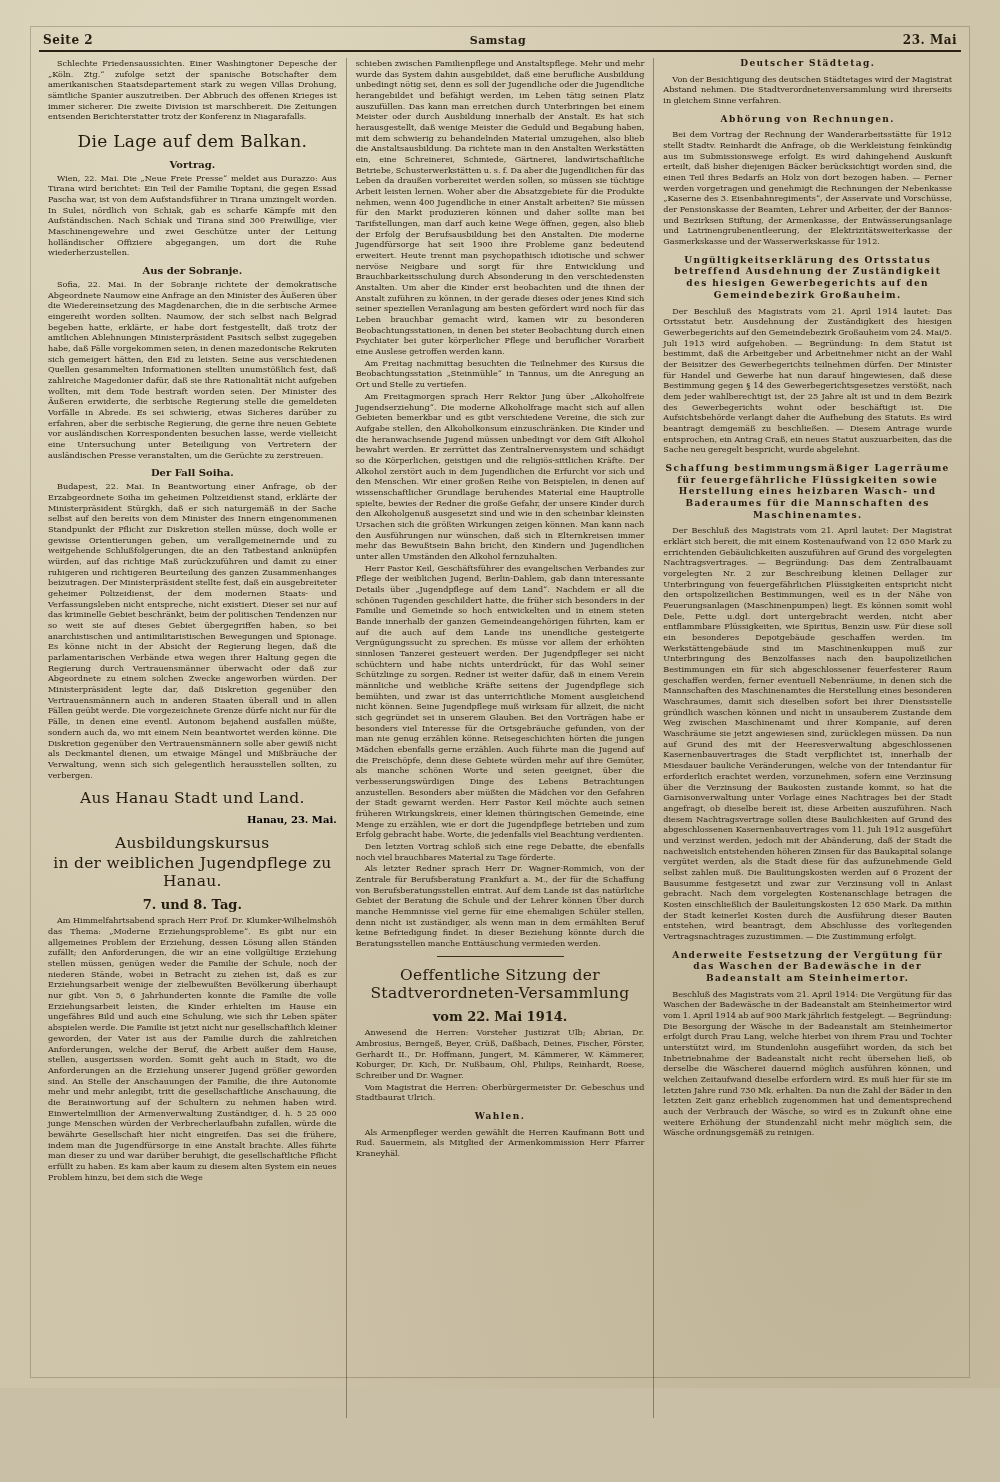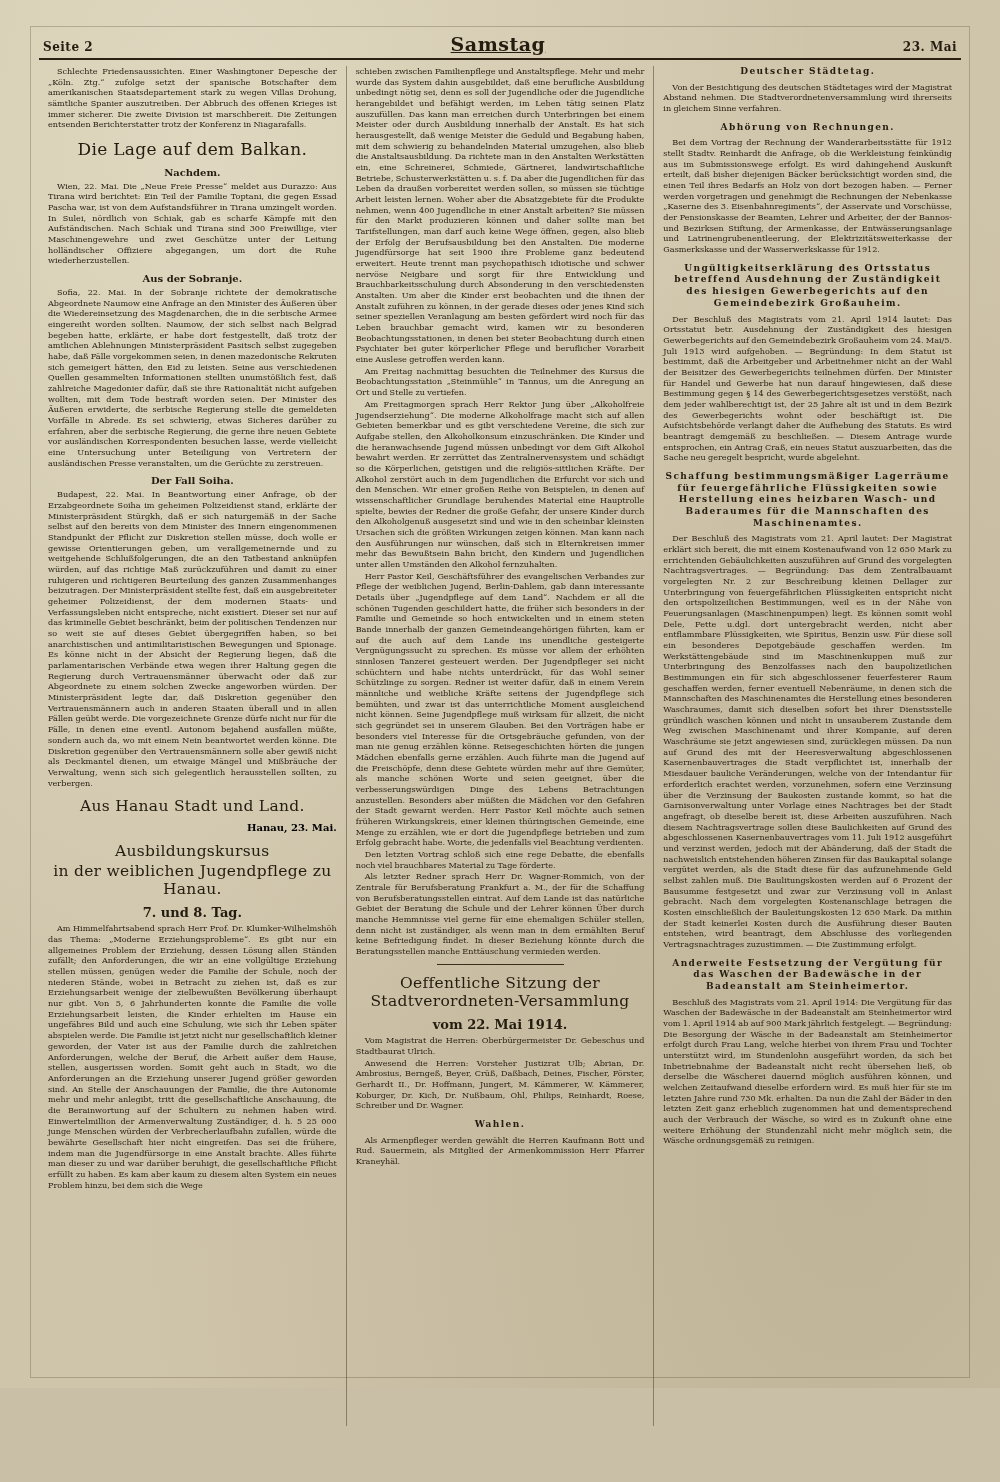--- a/index.html
+++ b/index.html
@@ -39,22 +39,21 @@
     justify-content: space-between;
     font-family: "DejaVu Serif", serif;
     font-weight: bold;
     font-size: 12px;
     letter-spacing: 0.5px;
     color: #241c0f;
     padding: 0 4px 3px 4px;
     border-bottom: 2px solid #2a2113;
   }
   .masthead .center {
-    font-size: 19px;
-    text-decoration: underline;
+    font-size: 11px;
   }
   
   .columns {
     display: flex;
     margin-top: 6px;
     height: 1360px;
   }
   .col {
     flex: 1 1 0;
     padding: 0 9px;
@@ -130,21 +129,21 @@
       <span>Seite 2</span>
       <span class="center">Samstag</span>
       <span>23. Mai</span>
     </div>
 
     <div class="columns">
 
       <div class="col">
         <p class="ind">Schlechte Friedensaussichten. Einer Washingtoner Depesche der „Köln. Ztg.“ zufolge setzt der spanische Botschafter dem amerikanischen Staatsdepartement stark zu wegen Villas Drohung, sämtliche Spanier auszutreiben. Der Abbruch des offenen Krieges ist immer sicherer. Die zweite Division ist marschbereit. Die Zeitungen entsenden Berichterstatter trotz der Konferenz in Niagarafalls.</p>
         <h2 class="headline-big">Die Lage auf dem Balkan.</h2>
-        <h3 class="sub">Nachdem.</h3>
+        <h3 class="sub">Vortrag.</h3>
         <p class="ind">Wien, 22. Mai. Die „Neue Freie Presse“ meldet aus Durazzo: Aus Tirana wird berichtet: Ein Teil der Familie Toptani, die gegen Essad Pascha war, ist von dem Aufstandsführer in Tirana umzingelt worden. In Sulei, nördlich von Schiak, gab es scharfe Kämpfe mit den Aufständischen. Nach Schiak und Tirana sind 300 Freiwillige, vier Maschinengewehre und zwei Geschütze unter der Leitung holländischer Offiziere abgegangen, um dort die Ruhe wiederherzustellen.</p>
         <h3 class="sub">Aus der Sobranje.</h3>
         <p class="ind">Sofia, 22. Mai. In der Sobranje richtete der demokratische Abgeordnete Naumow eine Anfrage an den Minister des Äußeren über die Wiedereinsetzung des Magdenarchen, die in die serbische Armee eingereiht worden sollten. Naumow, der sich selbst nach Belgrad begeben hatte, erklärte, er habe dort festgestellt, daß trotz der amtlichen Ablehnungen Ministerpräsident Pasitsch selbst zugegeben habe, daß Fälle vorgekommen seien, in denen mazedonische Rekruten sich gemeigert hätten, den Eid zu leisten. Seine aus verschiedenen Quellen gesammelten Informationen stellten unumstößlich fest, daß zahlreiche Magedonier dafür, daß sie ihre Rationalität nicht aufgeben wollten, mit dem Tode bestraft worden seien. Der Minister des Äußeren erwiderte, die serbische Regierung stelle die gemeldeten Vorfälle in Abrede. Es sei schwierig, etwas Sicheres darüber zu erfahren, aber die serbische Regierung, die gerne ihre neuen Gebiete vor ausländischen Korrespondenten besuchen lasse, werde vielleicht eine Untersuchung unter Beteiligung von Vertretern der ausländischen Presse veranstalten, um die Gerüchte zu zerstreuen.</p>
         <h3 class="sub">Der Fall Soiha.</h3>
         <p class="ind">Budapest, 22. Mai. In Beantwortung einer Anfrage, ob der Erzabgeordnete Soiha im geheimen Polizeidienst stand, erklärte der Ministerpräsident Stürgkh, daß er sich naturgemäß in der Sache selbst auf den bereits von dem Minister des Innern eingenommenen Standpunkt der Pflicht zur Diskretion stellen müsse, doch wolle er gewisse Orientierungen geben, um verallgemeinernde und zu weitgehende Schlußfolgerungen, die an den Tatbestand anknüpfen würden, auf das richtige Maß zurückzuführen und damit zu einer ruhigeren und richtigeren Beurteilung des ganzen Zusammenhanges beizutragen. Der Ministerpräsident stellte fest, daß ein ausgebreiteter geheimer Polizeidienst, der dem modernen Staats- und Verfassungsleben nicht entspreche, nicht existiert. Dieser sei nur auf das kriminelle Gebiet beschränkt, beim der politischen Tendenzen nur so weit sie auf dieses Gebiet übergegriffen haben, so bei anarchistischen und antimilitaristischen Bewegungen und Spionage. Es könne nicht in der Absicht der Regierung liegen, daß die parlamentarischen Verbände etwa wegen ihrer Haltung gegen die Regierung durch Vertrauensmänner überwacht oder daß zur Abgeordnete zu einem solchen Zwecke angeworben würden. Der Ministerpräsident legte dar, daß Diskretion gegenüber den Vertrauensmännern auch in anderen Staaten überall und in allen Fällen geübt werde. Die vorgezeichnete Grenze dürfe nicht nur für die Fälle, in denen eine eventl. Autonom bejahend ausfallen müßte, sondern auch da, wo mit einem Nein beantwortet werden könne. Die Diskretion gegenüber den Vertrauensmännern solle aber gewiß nicht als Deckmantel dienen, um etwaige Mängel und Mißbräuche der Verwaltung, wenn sich sich gelegentlich herausstellen sollten, zu verbergen.</p>
         <h2 class="headline-big two">Aus Hanau Stadt und Land.</h2>
         <div class="dateline">Hanau, 23. Mai.</div>
         <h2 class="headline-big two">Ausbildungskursus</h2>
         <h2 class="headline-big two" style="margin-top:-4px">in der weiblichen Jugendpflege zu Hanau.</h2>
         <h3 class="sub small">7. und 8. Tag.</h3>
@@ -154,22 +153,22 @@
       <div class="col">
         <p>schieben zwischen Familienpflege und Anstaltspflege. Mehr und mehr wurde das System dahin ausgebildet, daß eine berufliche Ausbildung unbedingt nötig sei, denn es soll der Jugendliche oder die Jugendliche herangebildet und befähigt werden, im Leben tätig seinen Platz auszufüllen. Das kann man erreichen durch Unterbringen bei einem Meister oder durch Ausbildung innerhalb der Anstalt. Es hat sich herausgestellt, daß wenige Meister die Geduld und Begabung haben, mit dem schwierig zu behandelnden Material umzugehen, also blieb die Anstaltsausbildung. Da richtete man in den Anstalten Werkstätten ein, eine Schreinerei, Schmiede, Gärtnerei, landwirtschaftliche Betriebe, Schusterwerkstätten u. s. f. Da aber die Jugendlichen für das Leben da draußen vorbereitet werden sollen, so müssen sie tüchtige Arbeit leisten lernen. Woher aber die Absatzgebiete für die Produkte nehmen, wenn 400 Jugendliche in einer Anstalt arbeiten? Sie müssen für den Markt produzieren können und daher sollte man bei Tarifstellungen, man darf auch keine Wege öffnen, gegen, also blieb der Erfolg der Berufsausbildung bei den Anstalten. Die moderne Jugendfürsorge hat seit 1900 ihre Probleme ganz bedeutend erweitert. Heute trennt man psychopathisch idiotische und schwer nervöse Neigbare und sorgt für ihre Entwicklung und Brauchbarkeitsschulung durch Absonderung in den verschiedensten Anstalten. Um aber die Kinder erst beobachten und die ihnen der Anstalt zuführen zu können, in der gerade dieses oder jenes Kind sich seiner speziellen Veranlagung am besten gefördert wird noch für das Leben brauchbar gemacht wird, kamen wir zu besonderen Beobachtungsstationen, in denen bei steter Beobachtung durch einen Psychiater bei guter körperlicher Pflege und beruflicher Vorarbeit eine Auslese getroffen werden kann.</p>
         <p class="ind">Am Freitag nachmittag besuchten die Teilnehmer des Kursus die Beobachtungsstation „Steinmühle“ in Tannus, um die Anregung an Ort und Stelle zu vertiefen.</p>
         <p class="ind">Am Freitagmorgen sprach Herr Rektor Jung über „Alkoholfreie Jugendserziehung“. Die moderne Alkoholfrage macht sich auf allen Gebieten bemerkbar und es gibt verschiedene Vereine, die sich zur Aufgabe stellen, den Alkoholkonsum einzuschränken. Die Kinder und die heranwachsende Jugend müssen unbedingt vor dem Gift Alkohol bewahrt werden. Er zerrüttet das Zentralnervensystem und schädigt so die Körperlichen, geistigen und die religiös-sittlichen Kräfte. Der Alkohol zerstört auch in dem Jugendlichen die Erfurcht vor sich und den Menschen. Wir einer großen Reihe von Beispielen, in denen auf wissenschaftlicher Grundlage beruhendes Material eine Hauptrolle spielte, bewies der Redner die große Gefahr, der unsere Kinder durch den Alkoholgenuß ausgesetzt sind und wie in den scheinbar kleinsten Ursachen sich die größten Wirkungen zeigen können. Man kann nach den Ausführungen nur wünschen, daß sich in Elternkreisen immer mehr das Bewußtsein Bahn bricht, den Kindern und Jugendlichen unter allen Umständen den Alkohol fernzuhalten.</p>
         <p class="ind">Herr Pastor Keil, Geschäftsführer des evangelischen Verbandes zur Pflege der weiblichen Jugend, Berlin-Dahlem, gab dann interessante Details über „Jugendpflege auf dem Land“. Nachdem er all die schönen Tugenden geschildert hatte, die früher sich besonders in der Familie und Gemeinde so hoch entwickelten und in einem steten Bande innerhalb der ganzen Gemeindeangehörigen führten, kam er auf die auch auf dem Lande ins unendliche gesteigerte Vergnügungssucht zu sprechen. Es müsse vor allem der erhöhten sinnlosen Tanzerei gesteuert werden. Der Jugendpfleger sei nicht schüchtern und habe nichts unterdrückt, für das Wohl seiner Schützlinge zu sorgen. Redner ist weiter dafür, daß in einem Verein männliche und weibliche Kräfte seitens der Jugendpflege sich bemühten, und zwar ist das unterrichtliche Moment ausgleichend nicht können. Seine Jugendpflege muß wirksam für allzeit, die nicht sich gegründet sei in unserem Glauben. Bei den Vorträgen habe er besonders viel Interesse für die Ortsgebräuche gefunden, von der man nie genug erzählen könne. Reisegeschichten hörten die jungen Mädchen ebenfalls gerne erzählen. Auch führte man die Jugend auf die Freischöpfe, denn diese Gebiete würden mehr auf ihre Gemüter, als manche schönen Worte und seien geeignet, über die verbesserungswürdigen Dinge des Lebens Betrachtungen anzustellen. Besonders aber müßten die Mädchen vor den Gefahren der Stadt gewarnt werden. Herr Pastor Keil möchte auch seinen früheren Wirkungskreis, einer kleinen thüringischen Gemeinde, eine Menge zu erzählen, wie er dort die Jugendpflege betrieben und zum Erfolg gebracht habe. Worte, die jedenfalls viel Beachtung verdienten.</p>
         <p class="ind">Den letzten Vortrag schloß sich eine rege Debatte, die ebenfalls noch viel brauchbares Material zu Tage förderte.</p>
         <p class="ind">Als letzter Redner sprach Herr Dr. Wagner-Rommich, von der Zentrale für Berufsberatung Frankfurt a. M., der für die Schaffung von Berufsberatungsstellen eintrat. Auf dem Lande ist das natürliche Gebiet der Beratung die Schule und der Lehrer können Über durch manche Hemmnisse viel gerne für eine ehemaligen Schüler stellen, denn nicht ist zuständiger, als wenn man in dem ermählten Beruf keine Befriedigung findet. In dieser Beziehung könnte durch die Beratungsstellen manche Enttäuschung vermieden werden.</p>
         <hr class="rule">
         <h2 class="headline-big two">Oeffentliche Sitzung der Stadtverordneten-Versammlung</h2>
         <h3 class="sub small">vom 22. Mai 1914.</h3>
+        <p class="ind">Anwesend die Herren: Vorsteher Justizrat Ulb; Abrian, Dr. Ambrosius, Berngeß, Beyer, Crüß, Daßbach, Deines, Fischer, Förster, Gerhardt II., Dr. Hoffmann, Jungert, M. Kämmerer, W. Kämmerer, Koburger, Dr. Kich, Dr. Nußbaum, Ohl, Philips, Reinhardt, Roese, Schreiber und Dr. Wagner.</p>
         <p class="ind">Vom Magistrat die Herren: Oberbürgermeister Dr. Gebeschus und Stadtbaurat Ulrich.</p>
-        <p class="ind">Anwesend die Herren: Vorsteher Justizrat Ulb; Abrian, Dr. Ambrosius, Berngeß, Beyer, Crüß, Daßbach, Deines, Fischer, Förster, Gerhardt II., Dr. Hoffmann, Jungert, M. Kämmerer, W. Kämmerer, Koburger, Dr. Kich, Dr. Nußbaum, Ohl, Philips, Reinhardt, Roese, Schreiber und Dr. Wagner.</p>
         <h4 class="spaced">Wahlen.</h4>
         <p class="ind">Als Armenpfleger werden gewählt die Herren Kaufmann Bott und Rud. Sauermein, als Mitglied der Armenkommission Herr Pfarrer Kraneyhäl.</p>
       </div>
 
       <div class="col">
         <h4 class="spaced" style="margin-top:0">Deutscher Städtetag.</h4>
         <p class="ind">Von der Besichtigung des deutschen Städtetages wird der Magistrat Abstand nehmen. Die Stadtverordnetenversammlung wird ihrerseits in gleichem Sinne verfahren.</p>
         <h4 class="spaced">Abhörung von Rechnungen.</h4>
         <p class="ind">Bei dem Vortrag der Rechnung der Wanderarbeitsstätte für 1912 stellt Stadtv. Reinhardt die Anfrage, ob die Werkleistung feinkündig aus im Submissionswege erfolgt. Es wird dahingehend Auskunft erteilt, daß bisher diejenigen Bäcker berücksichtigt worden sind, die einen Teil ihres Bedarfs an Holz von dort bezogen haben. — Ferner werden vorgetragen und genehmigt die Rechnungen der Nebenkasse „Kaserne des 3. Eisenbahnregiments“, der Asservate und Vorschüsse, der Pensionskasse der Beamten, Lehrer und Arbeiter, der der Bannos- und Bezirksen Stiftung, der Armenkasse, der Entwässerungsanlage und Latrinengrubenentleerung, der Elektrizitätsweiterkasse der Gasmerkskasse und der Wasserwerkskasse für 1912.</p>
         <h4 class="spaced">Ungültigkeitserklärung des Ortsstatus betreffend Ausdehnung der Zuständigkeit des hiesigen Gewerbegerichts auf den Gemeindebezirk Großauheim.</h4>

